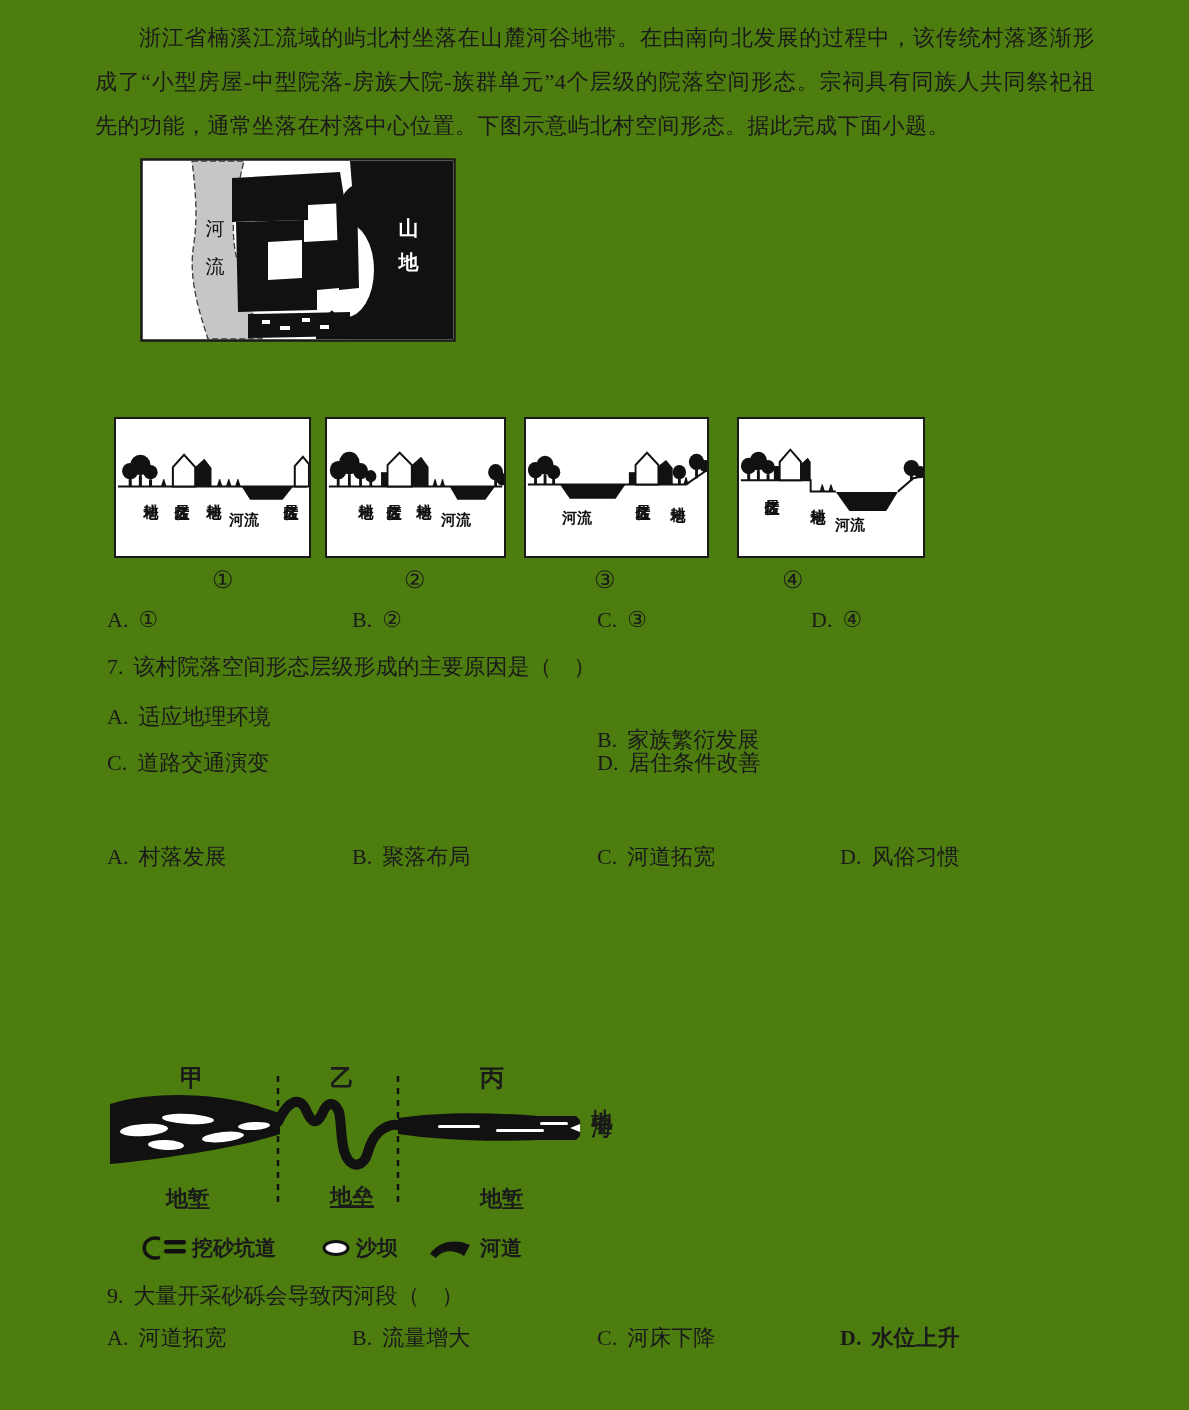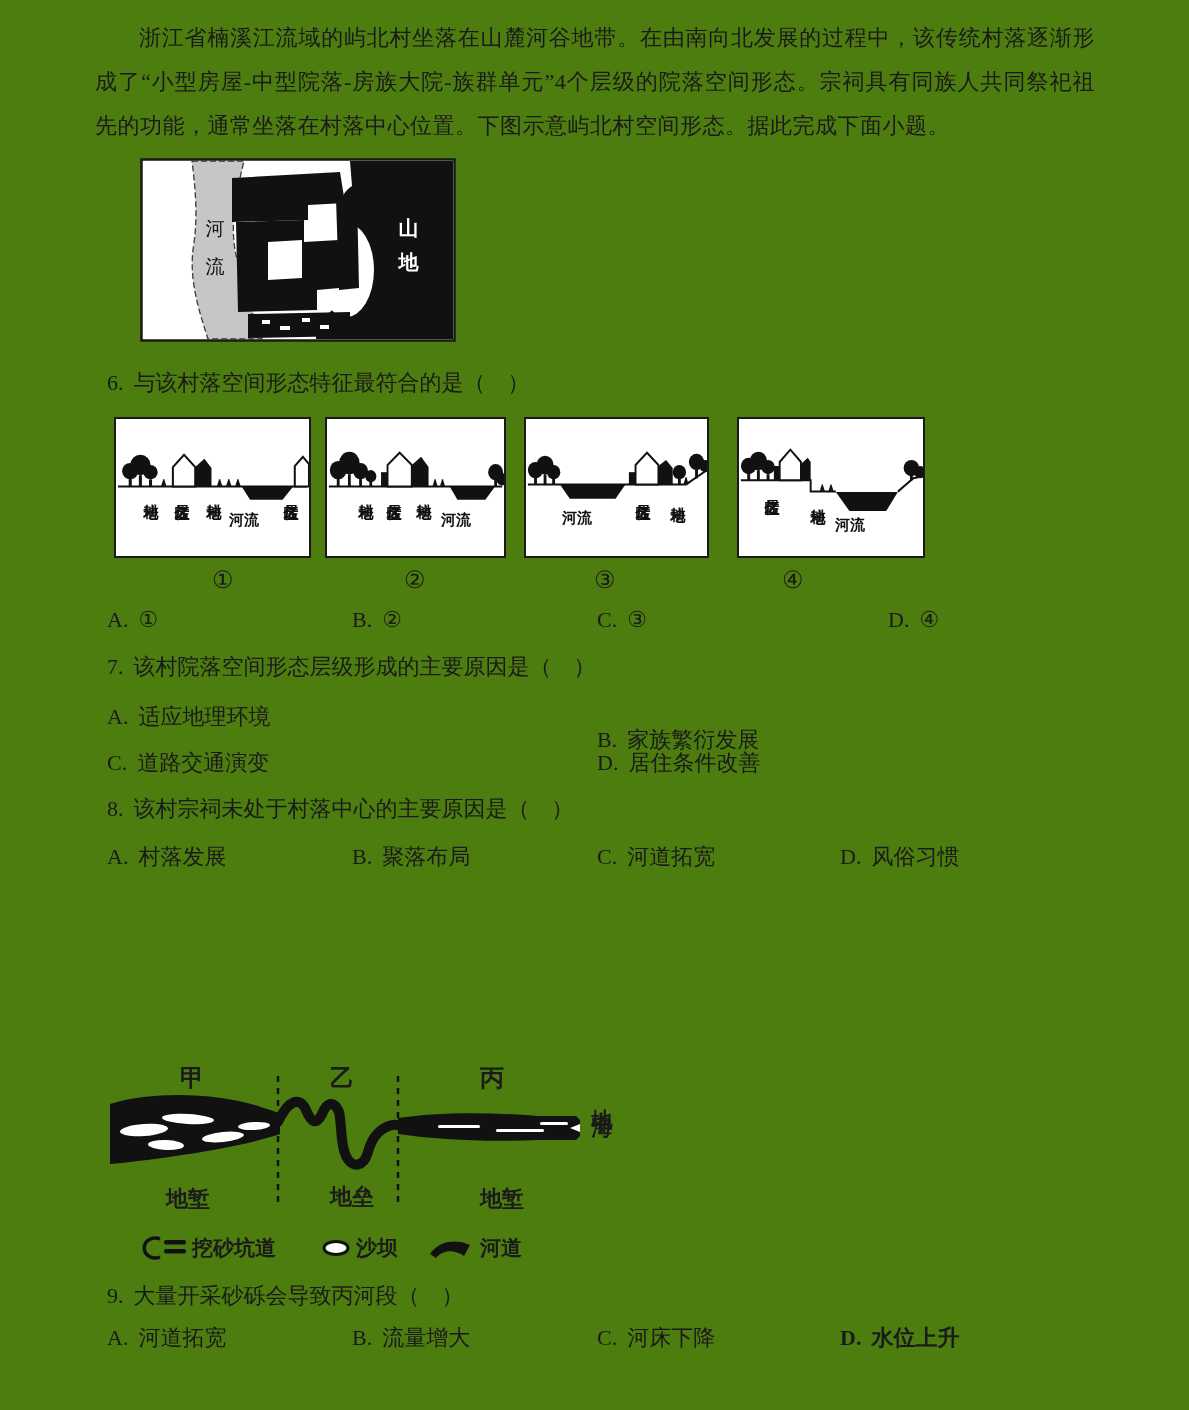--- a/index.html
+++ b/index.html
@@ -66,23 +66,20 @@
         <rect x="122" y="162" width="8" height="4"></rect>
           <rect x="140" y="168" width="10" height="4"></rect>
         <rect x="162" y="160" width="8" height="4"></rect>
           <rect x="180" y="167" width="9" height="4"></rect>
       </g>
     </svg>
     <div class="ovl vtext map-river-label" style="left:62px; top:46px;">河流</div>
     <div class="ovl vtext map-mount-label" style="left:256px; top:44px;">山地</div>
   </div>
 
-  <div class="qline" style="top:368px;">
-    <span class="qnum">6.</span><span>与该村落空间形态特征最符合的是（　）</span>
-  </div>
 
   <div class="xsec" style="left:114px; width:197px;">
     <svg viewBox="0 0 190 134" preserveAspectRatio="none">
       <path d="M2,66 L188,66" stroke="#111" stroke-width="2" fill="none"></path>
       <g fill="#111">
         <circle cx="14" cy="51" r="8"></circle>
           <circle cx="24" cy="45" r="10"></circle>
           <circle cx="34" cy="52" r="7"></circle>
         <rect x="12.5" y="58" width="3" height="8"></rect>
           <rect x="22.5" y="55" width="3" height="11"></rect>
@@ -212,33 +209,30 @@
   </div>
 
   <div class="caption" style="left:212px; top:566px;">①</div>
   <div class="caption" style="left:404px; top:566px;">②</div>
   <div class="caption" style="left:594px; top:566px;">③</div>
   <div class="caption" style="left:782px; top:566px;">④</div>
 
   <div class="opt" style="left:107px; top:607px;"><span class="okey">A.</span><span>①</span></div>
   <div class="opt" style="left:352px; top:607px;"><span class="okey">B.</span><span>②</span></div>
   <div class="opt" style="left:597px; top:607px;"><span class="okey">C.</span><span>③</span></div>
-  <div class="opt" style="left:888px; top:607px;"><span class="okey">D.</span><span>④</span></div>
+  <div class="opt" style="left:811px; top:607px;"><span class="okey">D.</span><span>④</span></div>
 
   <div class="qline" style="top:652px;">
     <span class="qnum">7.</span><span>该村院落空间形态层级形成的主要原因是（　）</span>
   </div>
   <div class="opt" style="left:107px; top:702px;text-align:right;"><span class="okey">A.</span><span>适应地理环境</span></div>
   <div class="opt" style="left:597px; top:725px;"><span class="okey">B.</span><span>家族繁衍发展</span></div>
   <div class="opt" style="left:107px; top:748px;"><span class="okey">C.</span><span>道路交通演变</span></div>
   <div class="opt" style="left:597px; top:748px;"><span class="okey">D.</span><span>居住条件改善</span></div>
 
-  <div class="qline" style="top:794px;">
-    <span class="qnum">8.</span><span>该村宗祠未处于村落中心的主要原因是（　）</span>
-  </div>
   <div class="opt" style="left:107px; top:842px;"><span class="okey">A.</span><span>村落发展</span></div>
   <div class="opt" style="left:352px; top:842px;"><span class="okey">B.</span><span>聚落布局</span></div>
   <div class="opt" style="left:597px; top:842px;"><span class="okey">C.</span><span>河道拓宽</span></div>
   <div class="opt" style="left:840px; top:842px;"><span class="okey">D.</span><span>风俗习惯</span></div>
 
 
   <div class="fig" style="left:108px; top:1042px; width:545px; height:220px;">
     <svg width="545" height="220" viewBox="0 0 545 220">
 
       <path d="M170,34 L170,165" stroke="#111" stroke-width="2.5" stroke-dasharray="6,6" fill="none"></path>
@@ -277,21 +271,21 @@
       </g>
       <g>
         <path d="M322,212 C330,200 346,196 362,203 L356,214 C346,207 334,208 328,216 Z" fill="#111"></path>
       </g>
     </svg>
     <div class="ovl rf-section" style="left:72px; top:20px;">甲</div>
     <div class="ovl rf-section" style="left:222px; top:20px;">乙</div>
     <div class="ovl rf-section" style="left:372px; top:20px;">丙</div>
     <div class="ovl vtext rf-sea" style="left:480px; top:50px;">地中海</div>
     <div class="ovl rf-tect" style="left:58px; top:142px;">地堑</div>
-    <div class="ovl rf-tect" style="left:222px; top:140px;">地垒</div>
+    <div class="ovl rf-tect" style="left:222px; top:140px;text-decoration:underline;">地垒</div>
     <div class="ovl rf-tect" style="left:372px; top:142px;">地堑</div>
     <div class="ovl rf-leg" style="left:84px; top:192px;">挖砂坑道</div>
     <div class="ovl rf-leg" style="left:248px; top:192px;">沙坝</div>
     <div class="ovl rf-leg" style="left:372px; top:192px;">河道</div>
   </div>
 
   <div class="qline" style="top:1281px;">
     <span class="qnum">9.</span><span>大量开采砂砾会导致丙河段（　）</span>
   </div>
   <div class="opt" style="left:107px; top:1323px;"><span class="okey">A.</span><span>河道拓宽</span></div>

